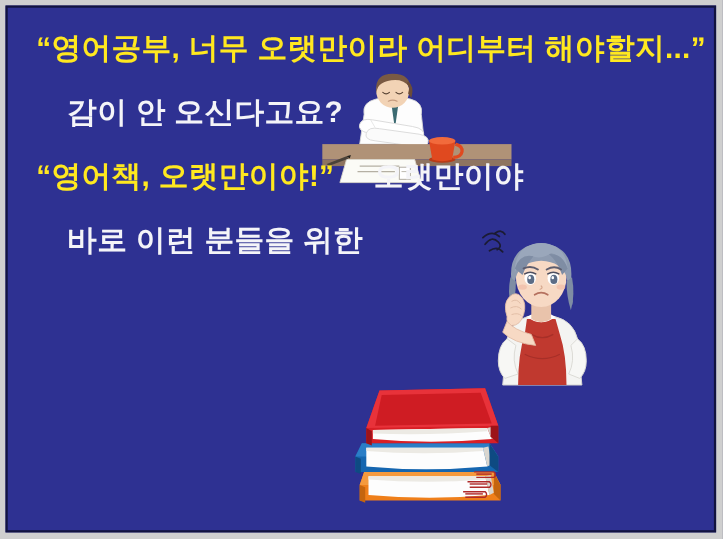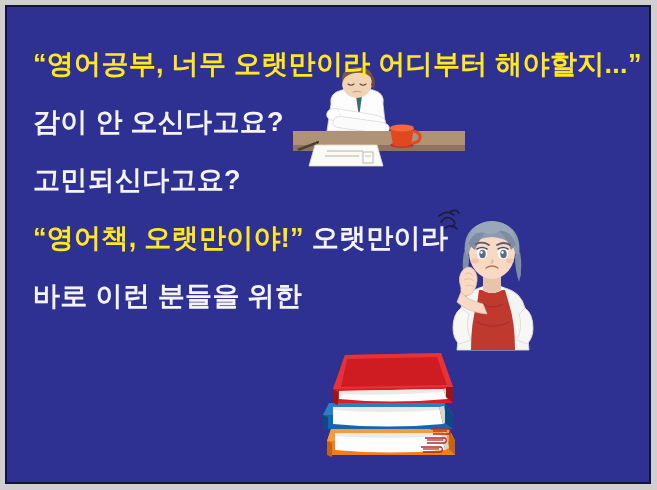--- a/index.html
+++ b/index.html
@@ -28,37 +28,37 @@
     box-sizing: border-box;
     background: #2e3192;
     border: 2px solid #12133f;
     overflow: hidden;
   }
 
   
   .text-block {
     position: absolute;
     left: 26px;
-    top: 28px;
+    top: 8px;
     width: 615px;
     z-index: 5;
   }
 
   .line {
     height: 58px;
     line-height: 58px;
     white-space: nowrap;
     font-size: 27px;
     font-weight: 700;
     letter-spacing: 0.3px;
     font-family: "Liberation Sans", "DejaVu Sans", sans-serif;
   }
   .line .seg { }
   .seg.yellow { color: #ffe81f; }
-  .seg.white  { color: #f4f4f8; }
+  .seg.white  { color: #f4f4f8; margin-left: 28px; }
 
   
   .man-scene {
     position: absolute;
     left: 286px;
     top: 62px;
     width: 175px;
     height: 100px;
     z-index: 3;
   }
@@ -246,24 +246,21 @@
     </div>
 
     <div class="text-block">
       <div class="line">
         <span class="seg yellow">“영어공부, 너무 오랫만이라 어디부터 해야할지...”</span>
       </div>
       <div class="line">
         <span class="seg white">감이 안 오신다고요?</span>
       </div>
       <div class="line">
-        <span class="seg white">고민되신다고요?</span>
-      </div>
-      <div class="line">
-        <span class="seg yellow">“영어책, 오랫만이야!”</span><span class="seg white"> 오랫만이라</span>
+        <span class="seg yellow">“영어책, 오랫만이야!”</span><span class="seg white"> 오랫만이야</span>
       </div>
       <div class="line">
         <span class="seg white">바로 이런 분들을 위한</span>
       </div>
     </div>
 
   </div>
 </div>
 
 </body></html>

